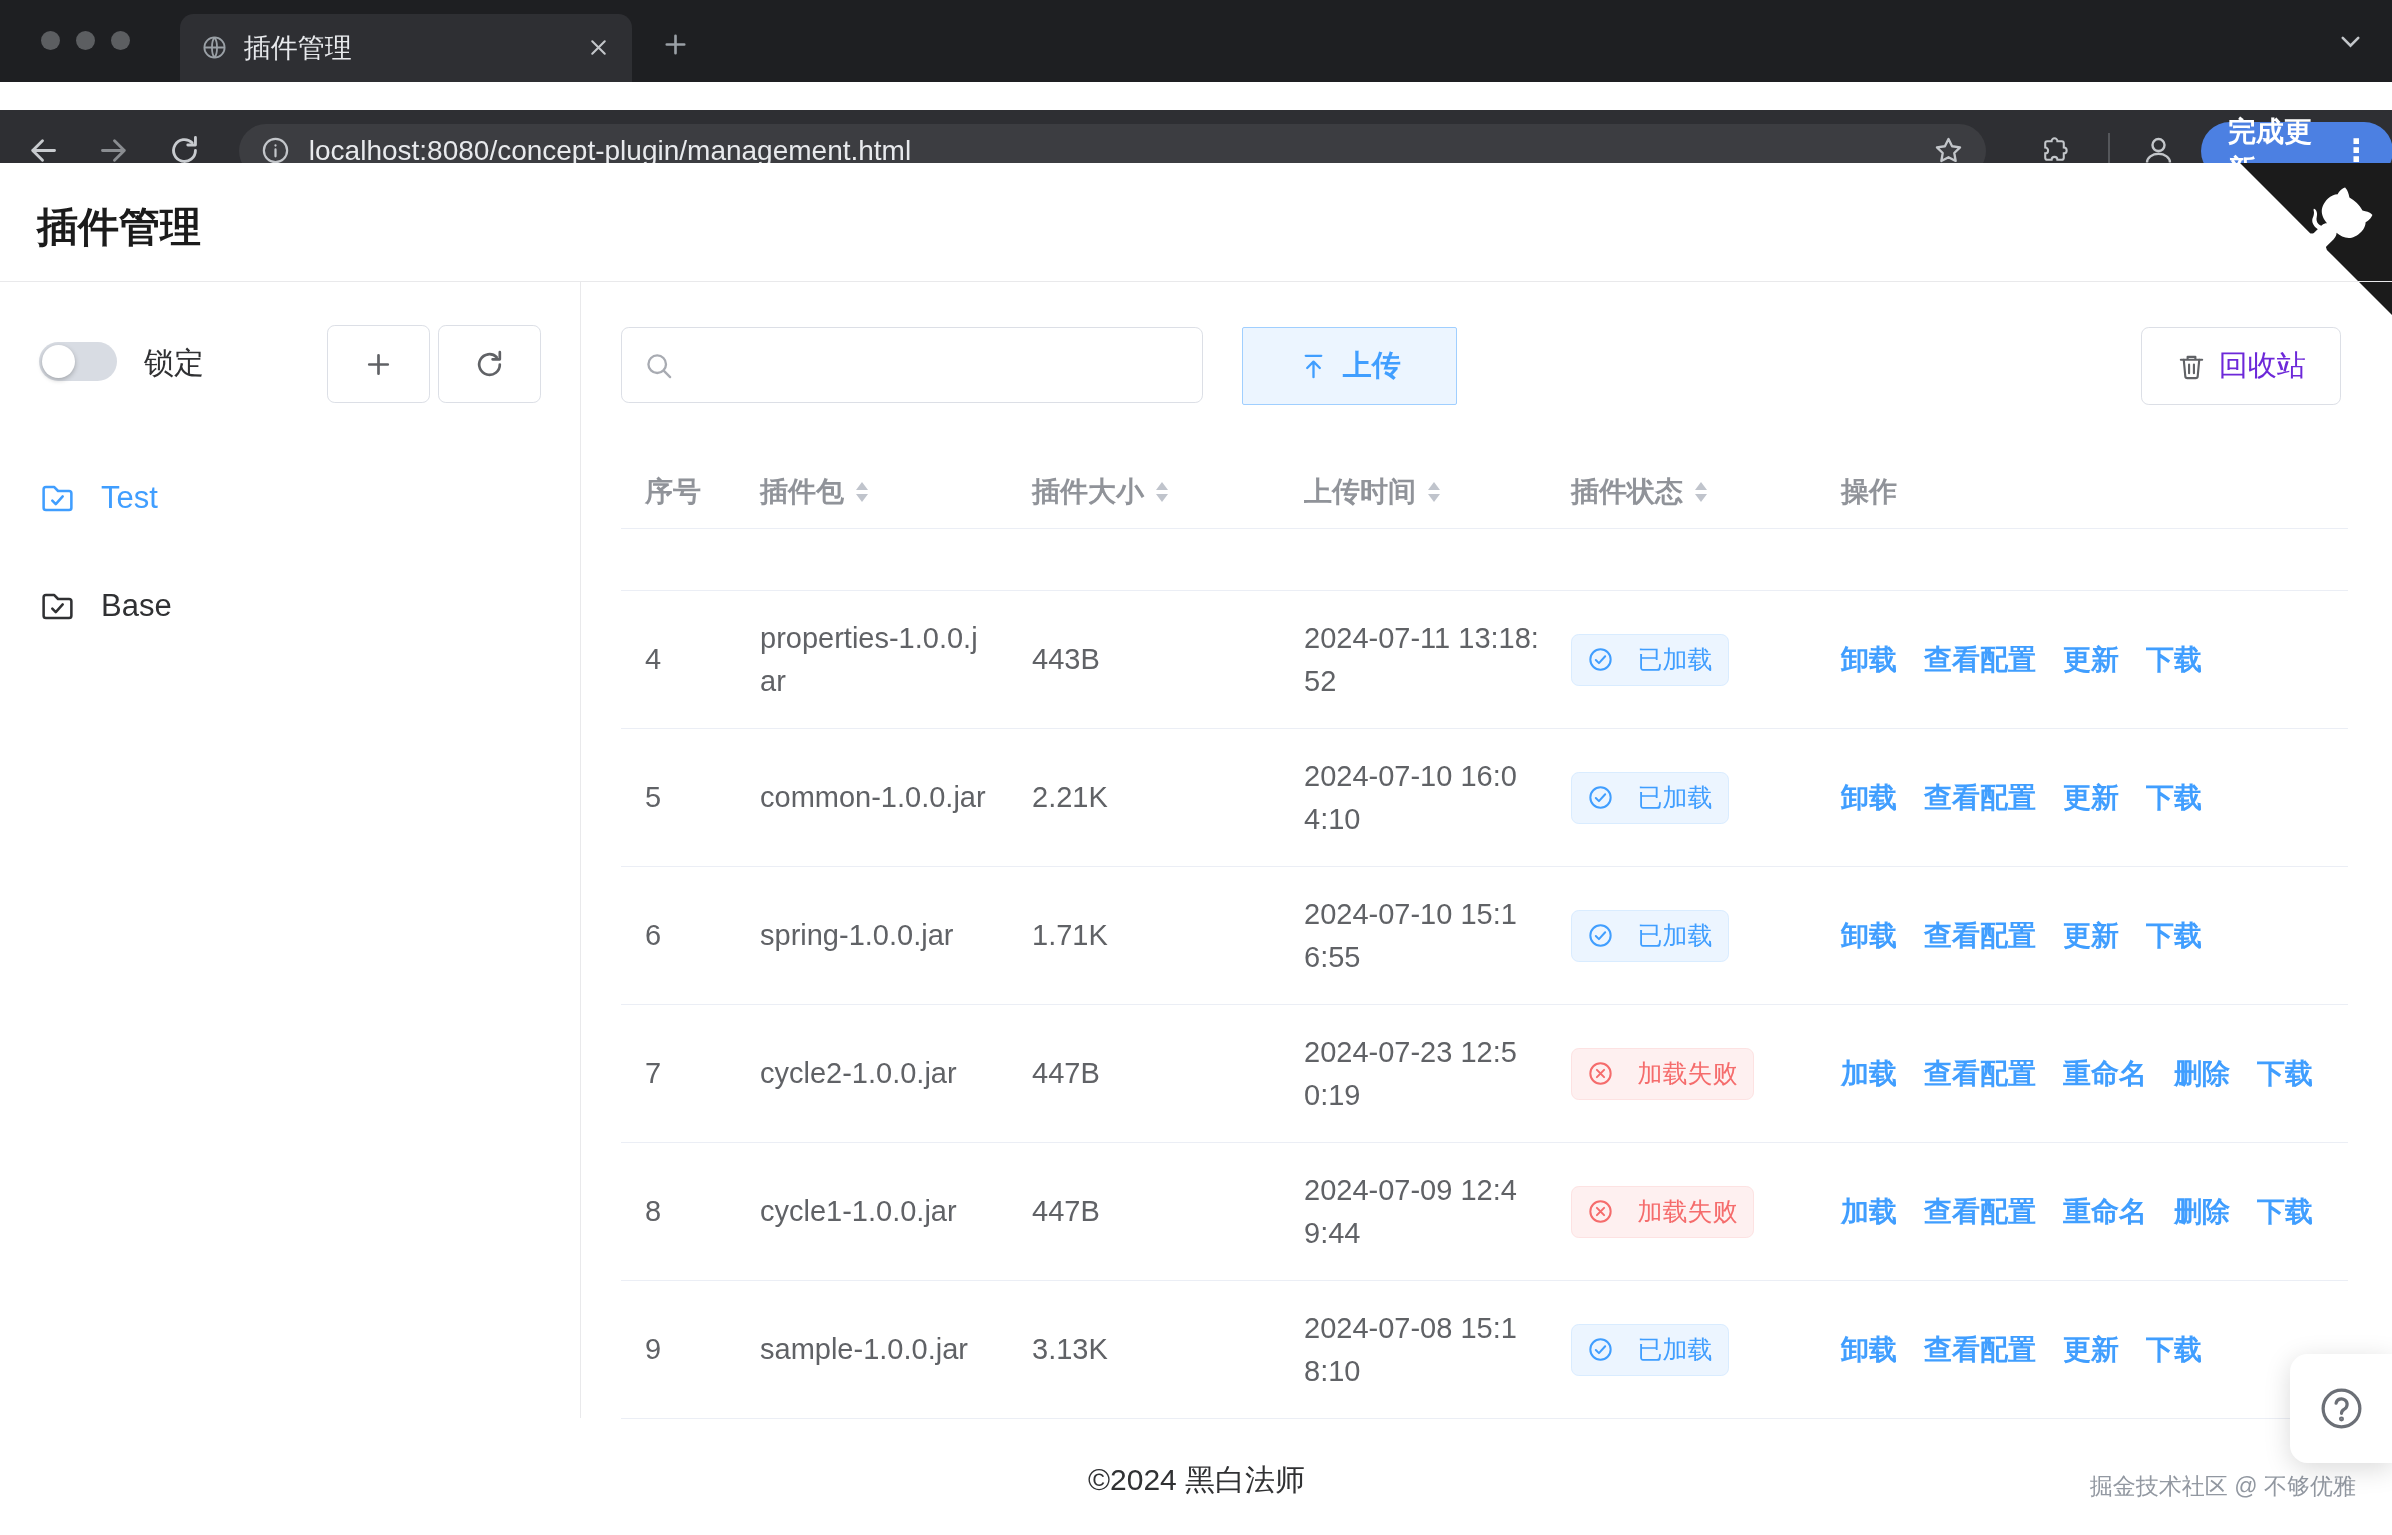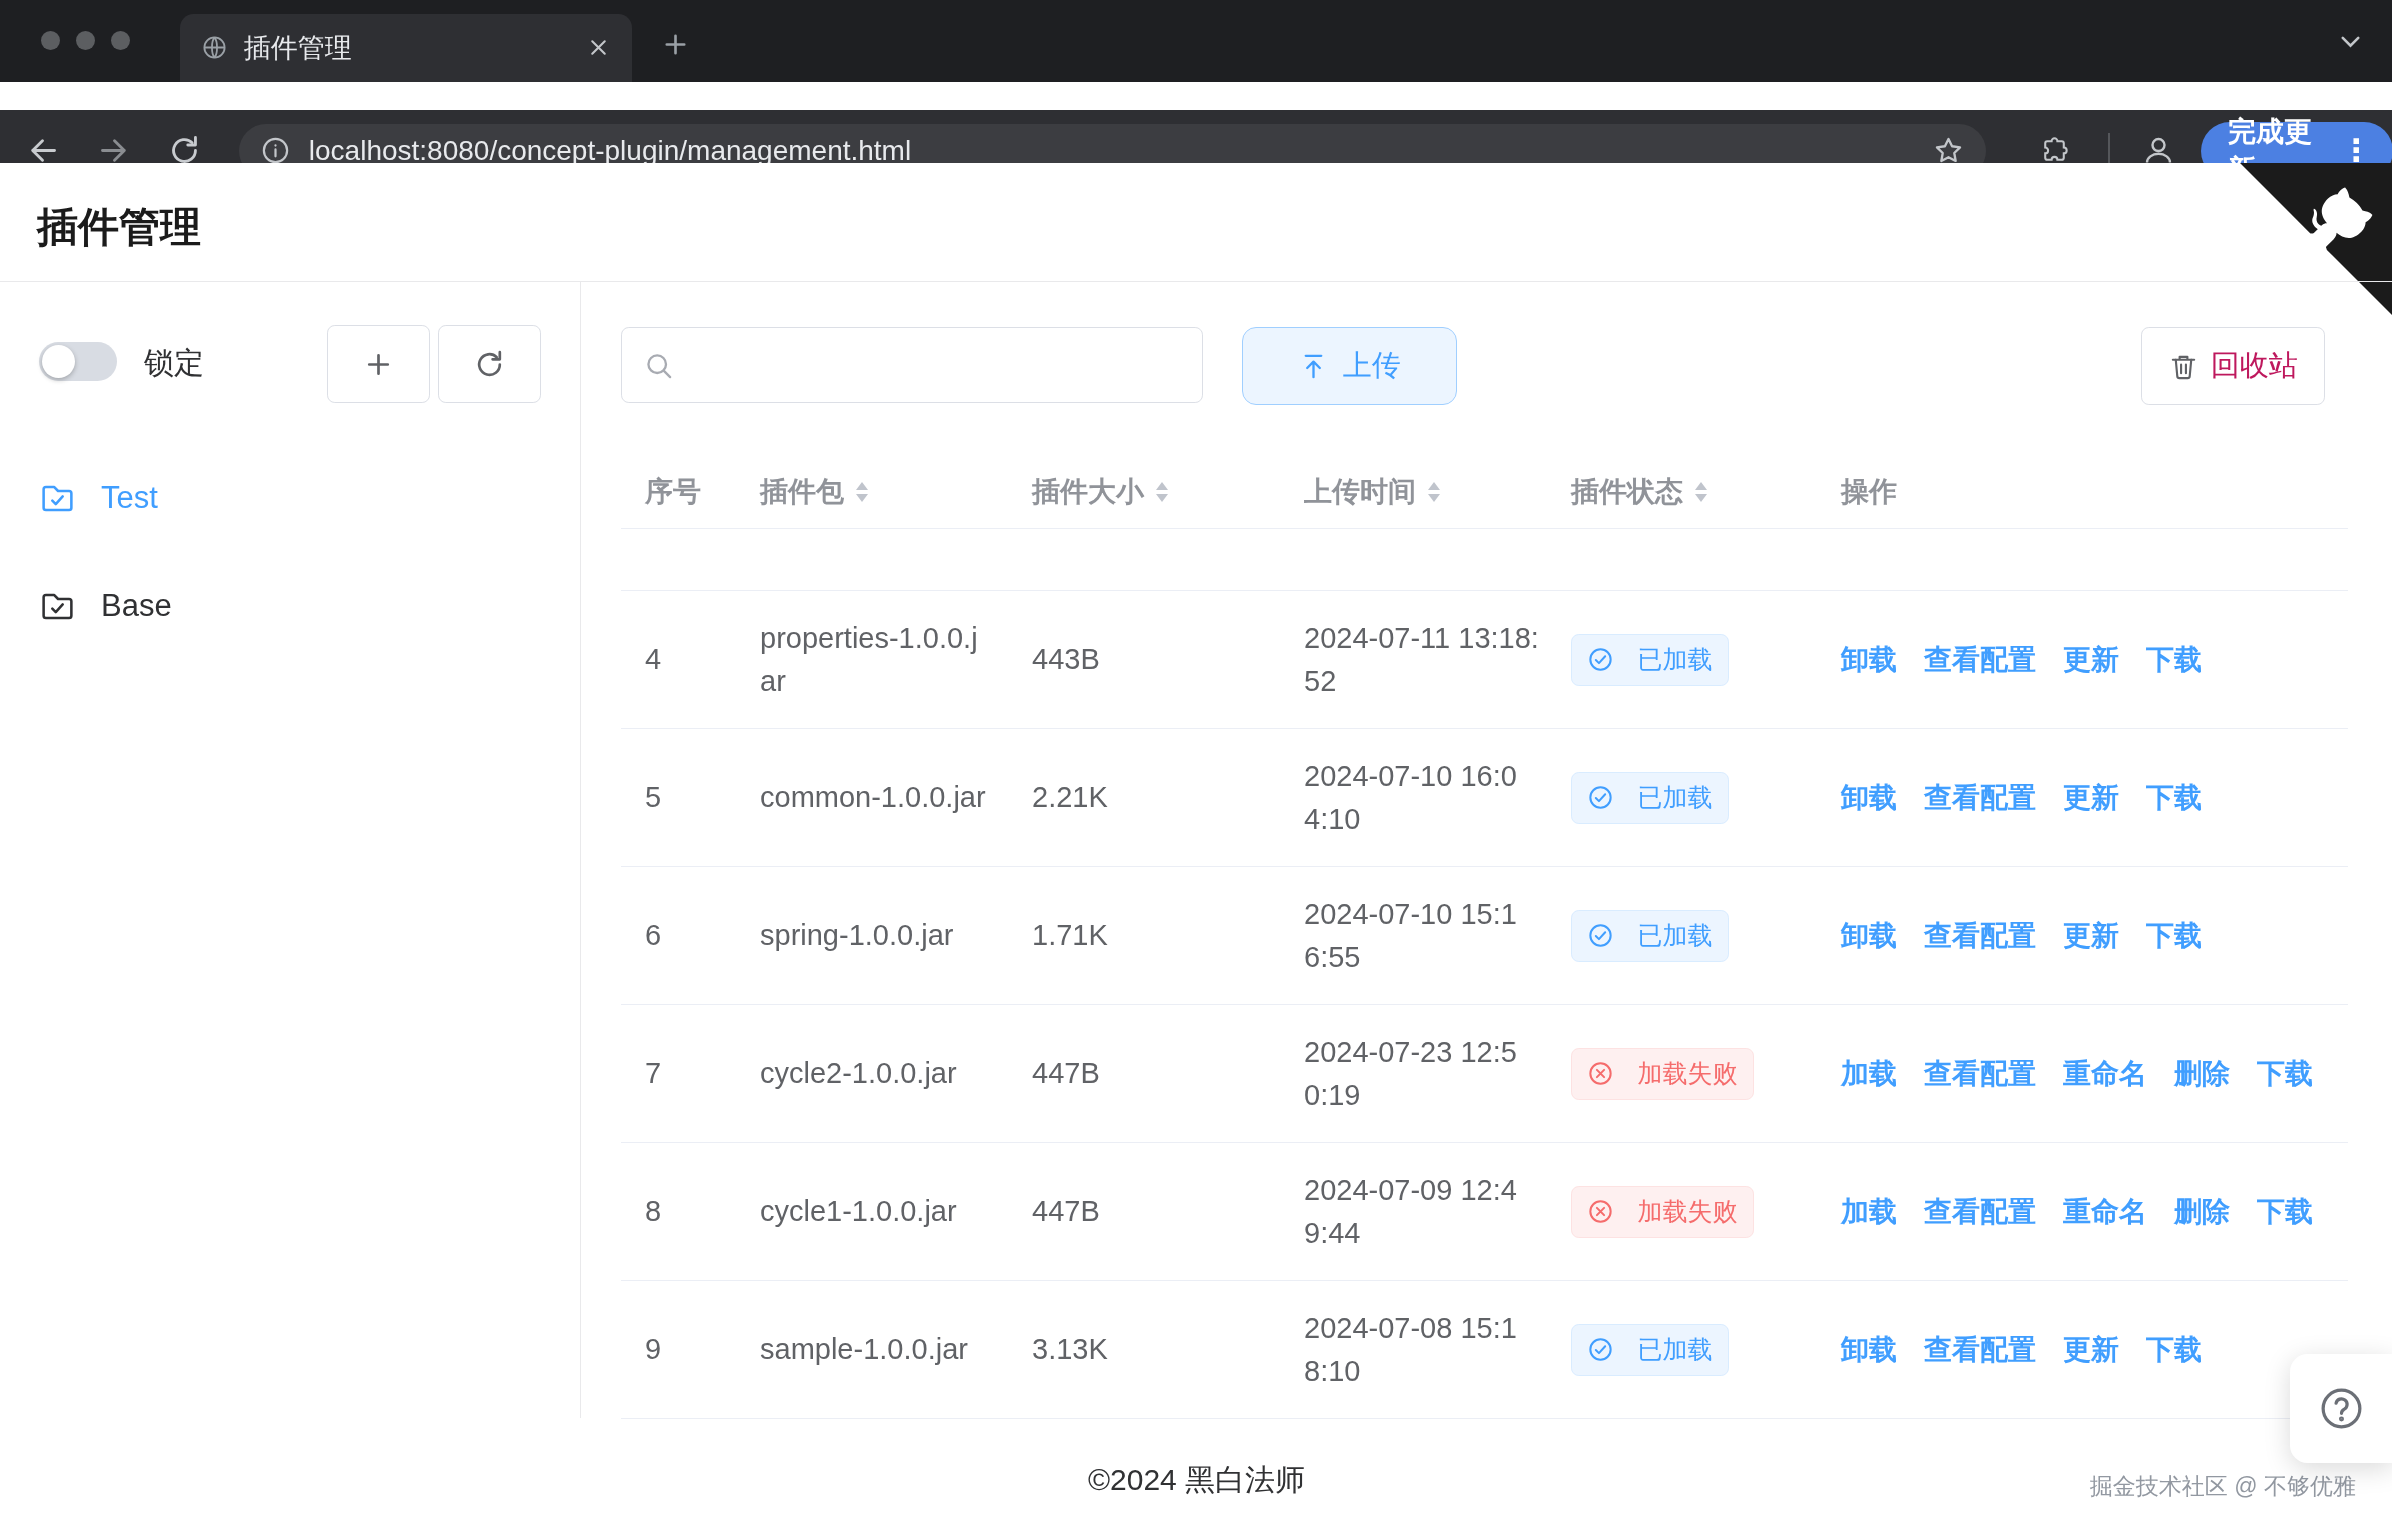--- a/index.html
+++ b/index.html
@@ -54,25 +54,25 @@
   .tree-item.t0 { top:306px; color:#409eff; }
   .tree-item.t1 { top:414px; color:#303133; }
 
   
   .search-box { position:absolute; left:621px; top:164px; width:582px; height:76px; border:1px solid #dcdfe6;
                 border-radius:7.8px; display:flex; align-items:center; padding:0 21.3px; gap:15.5px; background:#fff; }
   .search-box input { border:none; outline:none; flex:1; font-size:29px; color:#303133;
                       font-family:"Liberation Sans","DejaVu Sans",sans-serif; background:transparent; }
   .search-box input::placeholder { color:#a8abb2; }
   .upload-btn { position:absolute; left:1242px; top:164px; width:215px; height:78px; background:#ecf5ff;
-                border:1px solid #a0cfff; border-radius:14px; display:flex; align-items:center; justify-content:center;
-                gap:13.6px; color:#409eff; font-size:29px; cursor:pointer; }
-  .recycle-btn { position:absolute; left:2141px; top:164px; width:184px; height:78px; background:#fff;
+                border:1px solid #a0cfff; border-radius:2px; display:flex; align-items:center; justify-content:center;
+                gap:13.6px; color:#409eff; font-size:29px; cursor:pointer;font-weight:bold; }
+  .recycle-btn { position:absolute; left:2141px; top:164px; width:200px; height:78px; background:#fff;
                  border:1px solid #dcdfe6; border-radius:7.8px; display:flex; align-items:center; justify-content:center;
-                 gap:11.6px; color:#be185d; font-size:29px; cursor:pointer; }
+                 gap:11.6px; color:#6d28d9; font-size:29px; cursor:pointer; }
 
   
   .table { position:absolute; left:621px; top:293px; width:1727px; }
   .thead, .trow { display:grid; grid-template-columns:115px 272px 272px 267px 270px 1fr;
                   align-items:center; padding-left:24px; }
   .thead { height:73px; border-bottom:1px solid #ebeef5; }
   .stub { height:62px; border-bottom:1px solid #ebeef5; }
   .trow { height:138px; border-bottom:1px solid #ebeef5; font-size:29px; color:#606266; }
   .hcell { display:flex; align-items:center; gap:11.6px; font-size:28px; color:#909399; font-weight:600; }
   .carets { display:inline-flex; flex-direction:column; gap:3.9px; cursor:pointer; }

